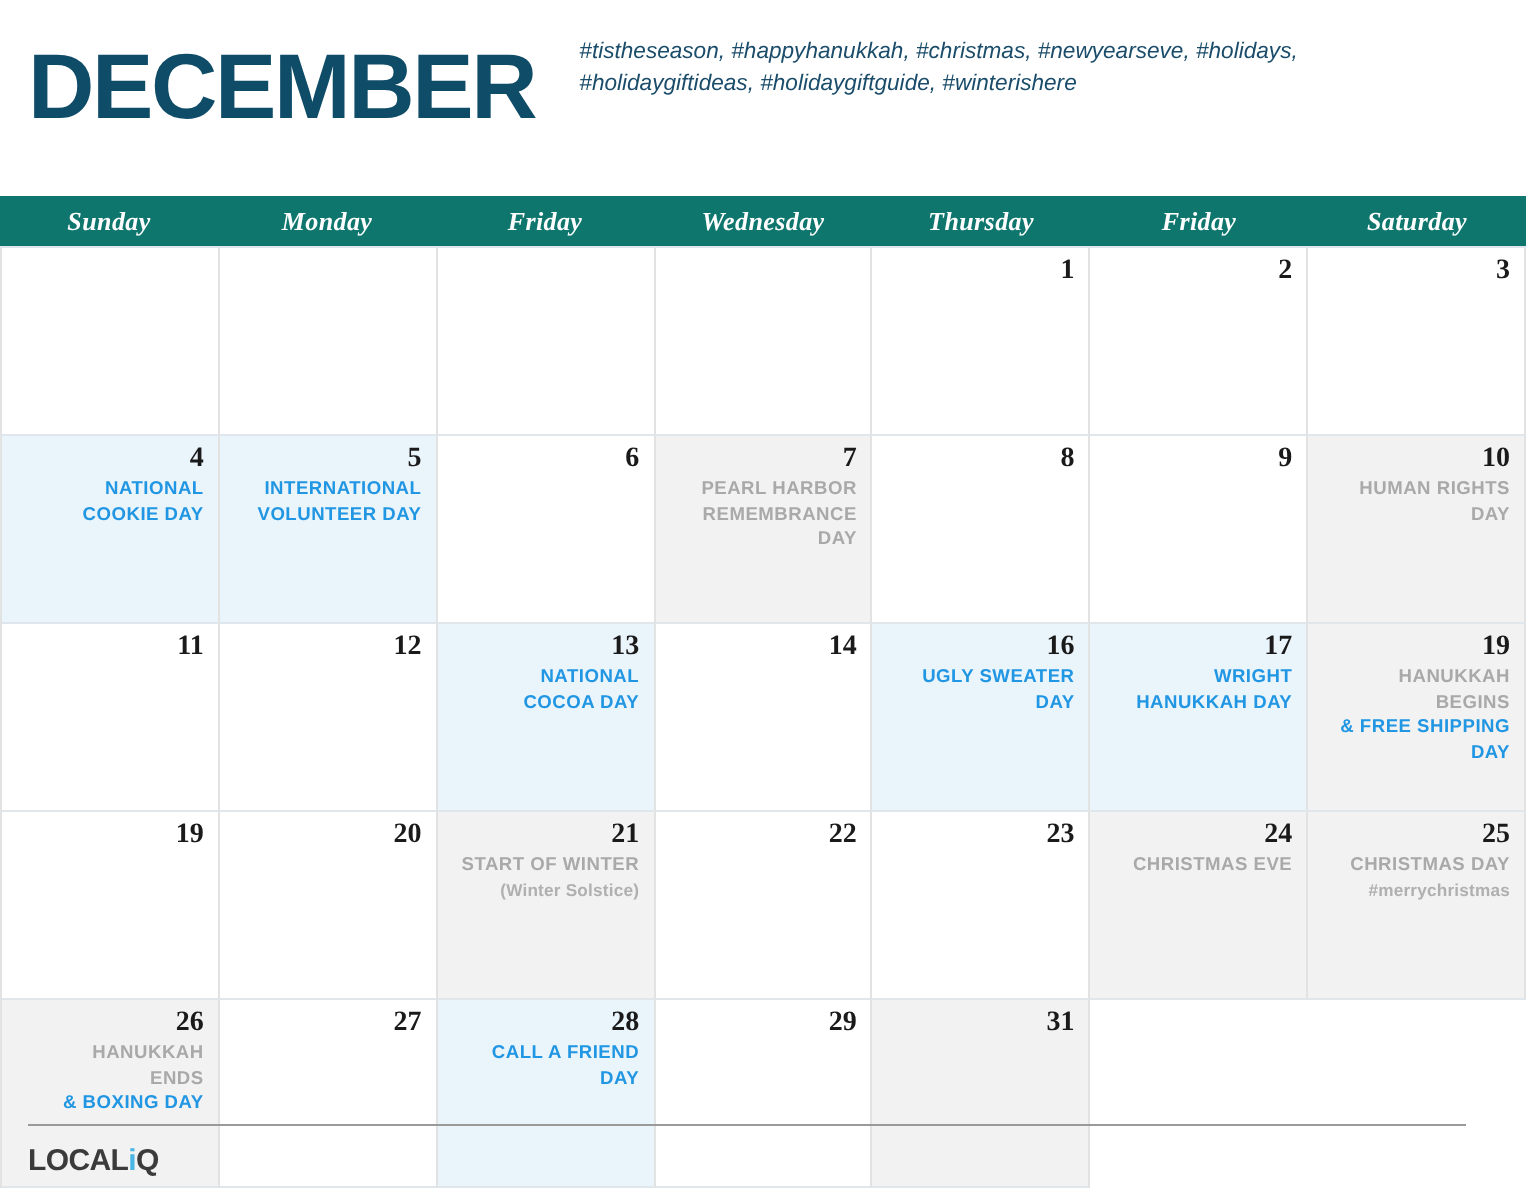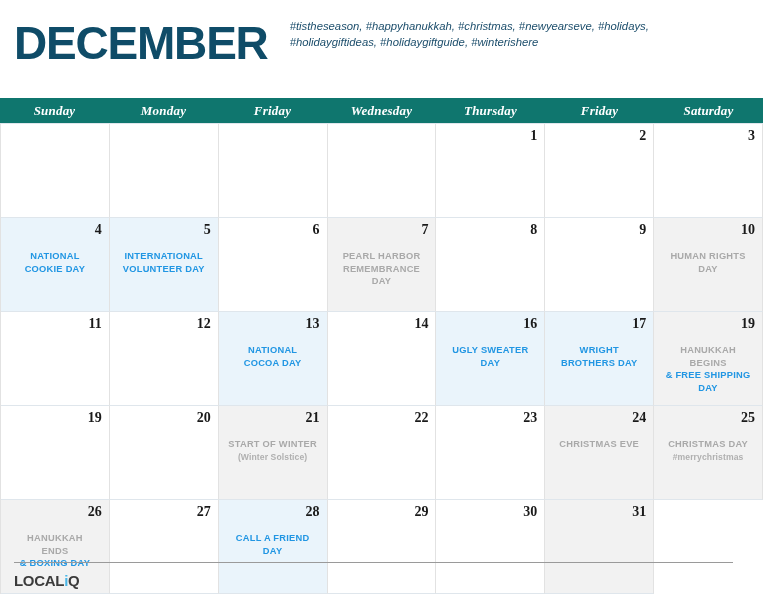--- a/index.html
+++ b/index.html
@@ -95,22 +95,21 @@
     font-weight: bold;
     font-size: 14px;
     color: #1a1a1a;
     text-align: right;
     display: block;
     line-height: 16px;
     height: 16px;
   }
 
   .event-wrap {
-    margin-top: 12px;
-    text-align: center;
+    text-align: right;
     line-height: 13px;
   }
   .event-line {
     display: block;
     font-family: "Liberation Sans", sans-serif;
     font-size: 9.3px;
     font-weight: bold;
     letter-spacing: 0.25px;
     line-height: 12.5px;
   }
@@ -249,21 +248,21 @@
         <span class="day-number">16</span>
         <div class="event-wrap">
           <span class="event-line c-blue">UGLY SWEATER</span>
           <span class="event-line c-blue">DAY</span>
         </div>
       </div>
       <div class="day-cell tint-blue">
         <span class="day-number">17</span>
         <div class="event-wrap">
           <span class="event-line c-blue">WRIGHT</span>
-          <span class="event-line c-blue">BROTHERS DAY</span>
+          <span class="event-line c-blue">HANUKKAH DAY</span>
         </div>
       </div>
       <div class="day-cell tint-gray">
         <span class="day-number">19</span>
         <div class="event-wrap">
           <span class="event-line c-gray">HANUKKAH</span>
           <span class="event-line c-gray">BEGINS</span>
           <span class="event-line c-blue">&amp; FREE SHIPPING</span>
           <span class="event-line c-blue">DAY</span>
         </div>
@@ -313,23 +312,20 @@
       </div>
       <div class="day-cell tint-blue">
         <span class="day-number">28</span>
         <div class="event-wrap">
           <span class="event-line c-blue">CALL A FRIEND DAY</span>
         </div>
       </div>
       <div class="day-cell">
         <span class="day-number">29</span>
       </div>
-      <div class="day-cell">
-        <span class="day-number">30</span>
-      </div>
       <div class="day-cell tint-gray">
         <span class="day-number">31</span>
       </div>
     </div>
 
   <div class="footer">
     <div class="footer-rule"></div>
     <div class="logo"><span>LOCAL</span><span class="logo-i">i</span><span>Q</span></div>
   </div>
 

